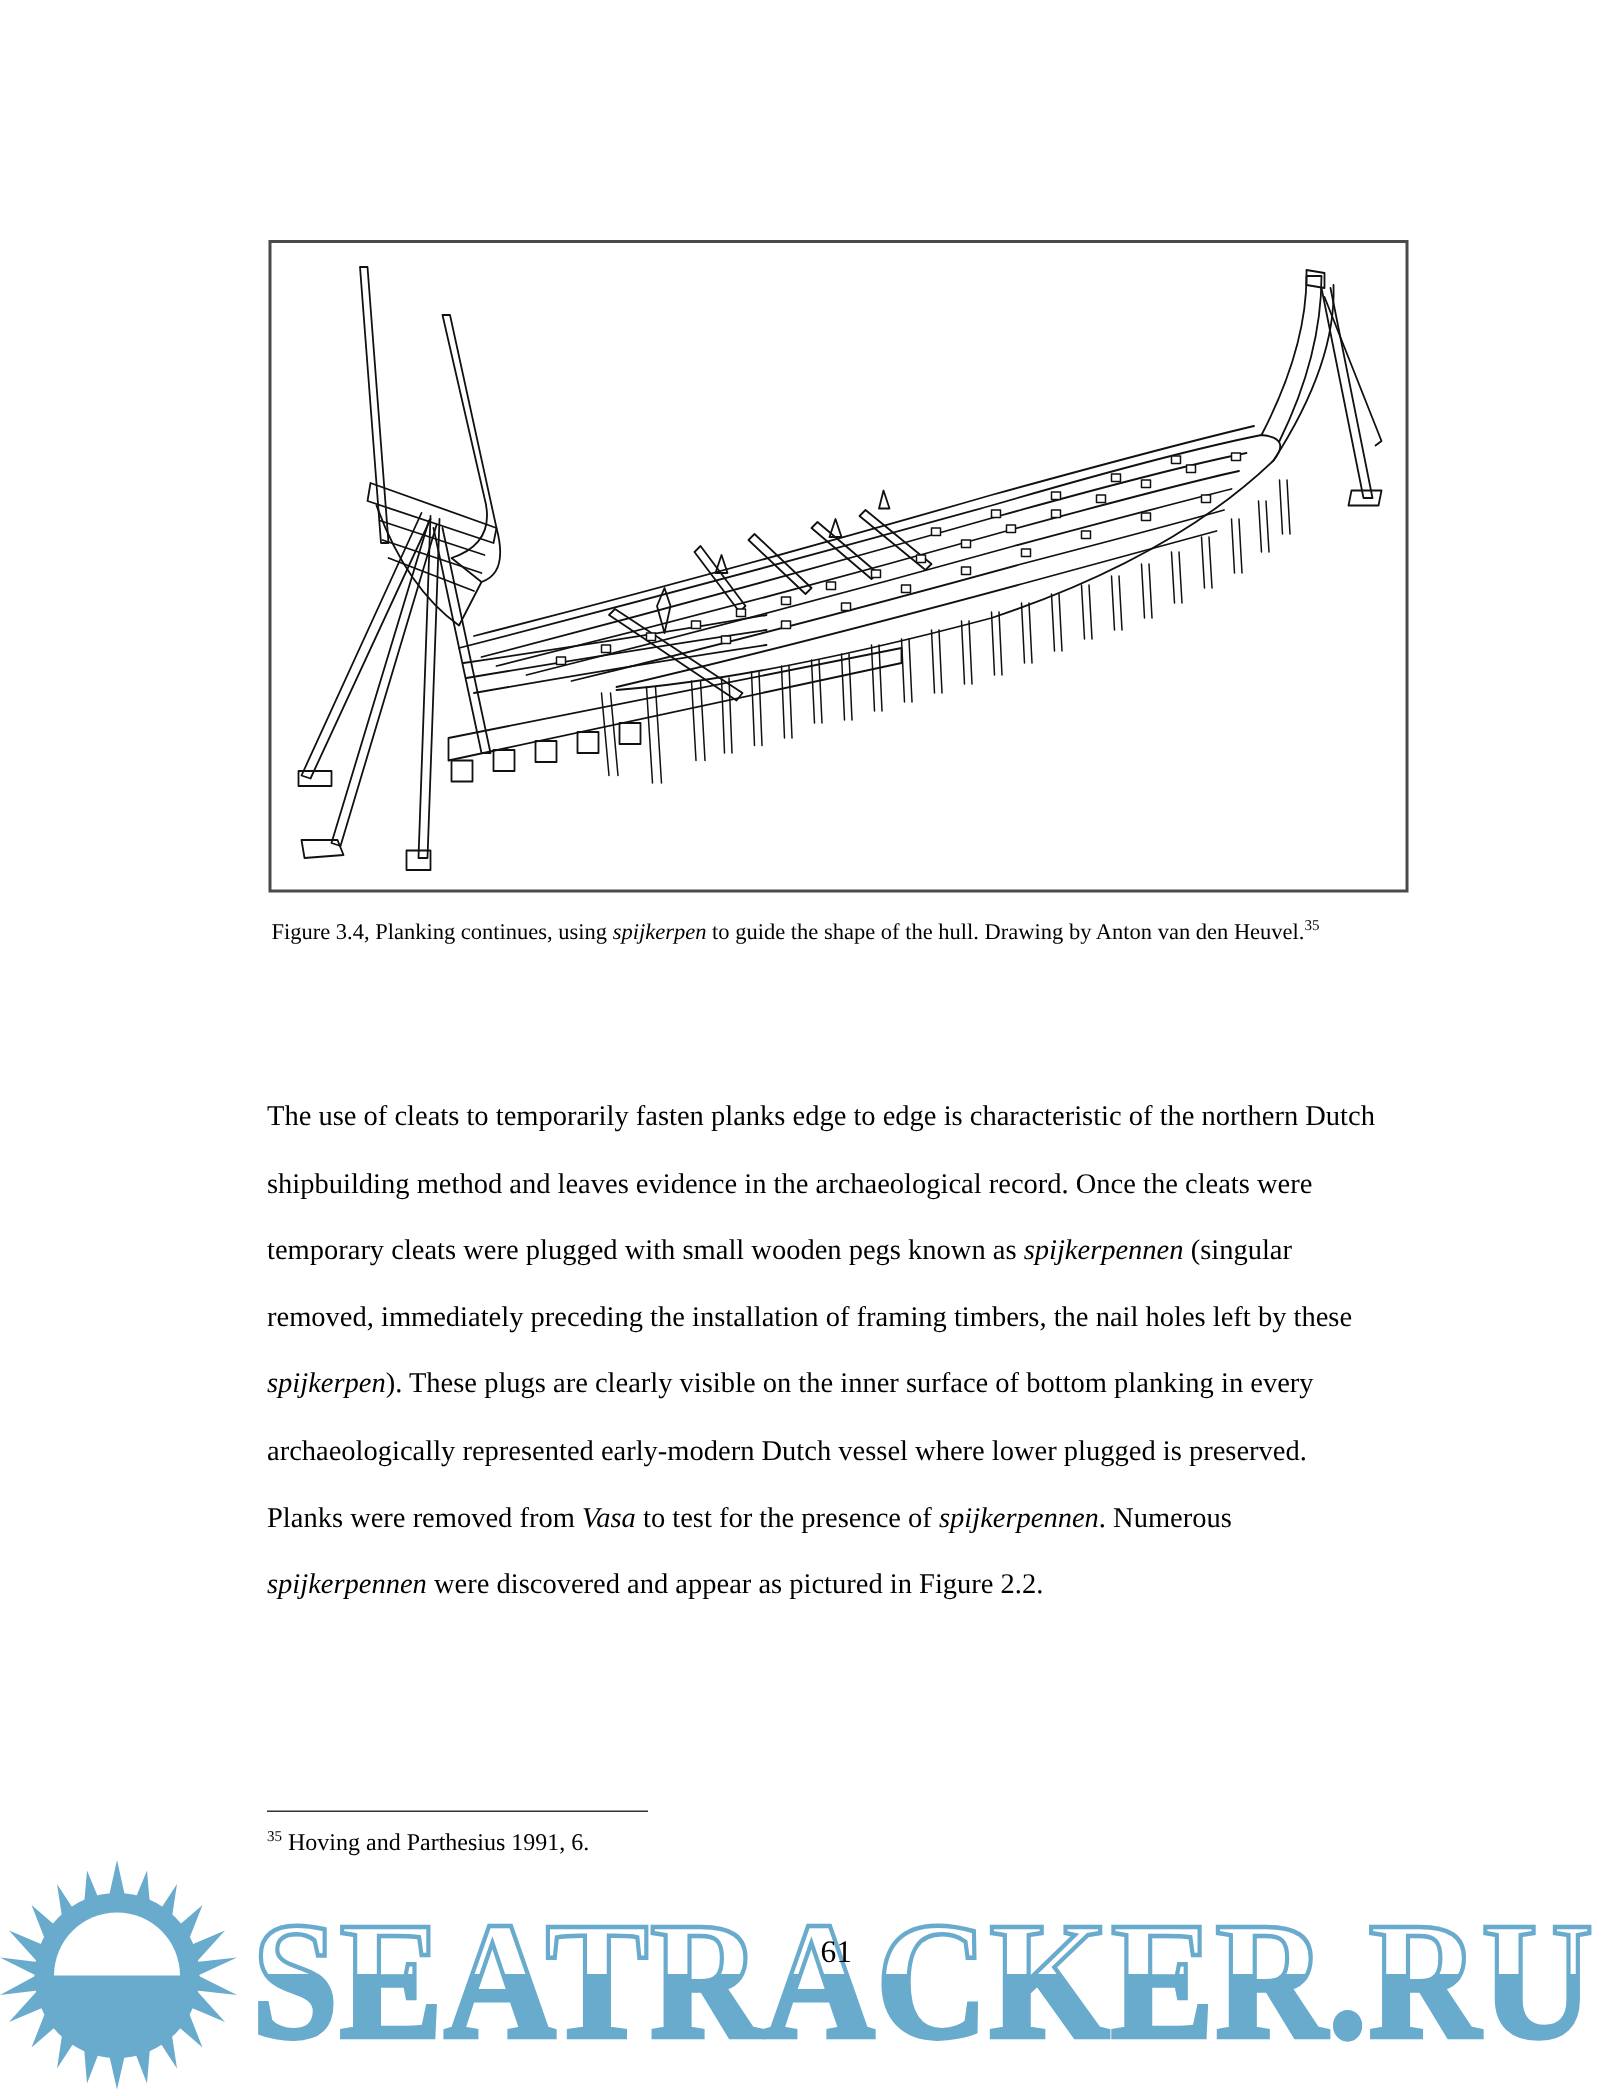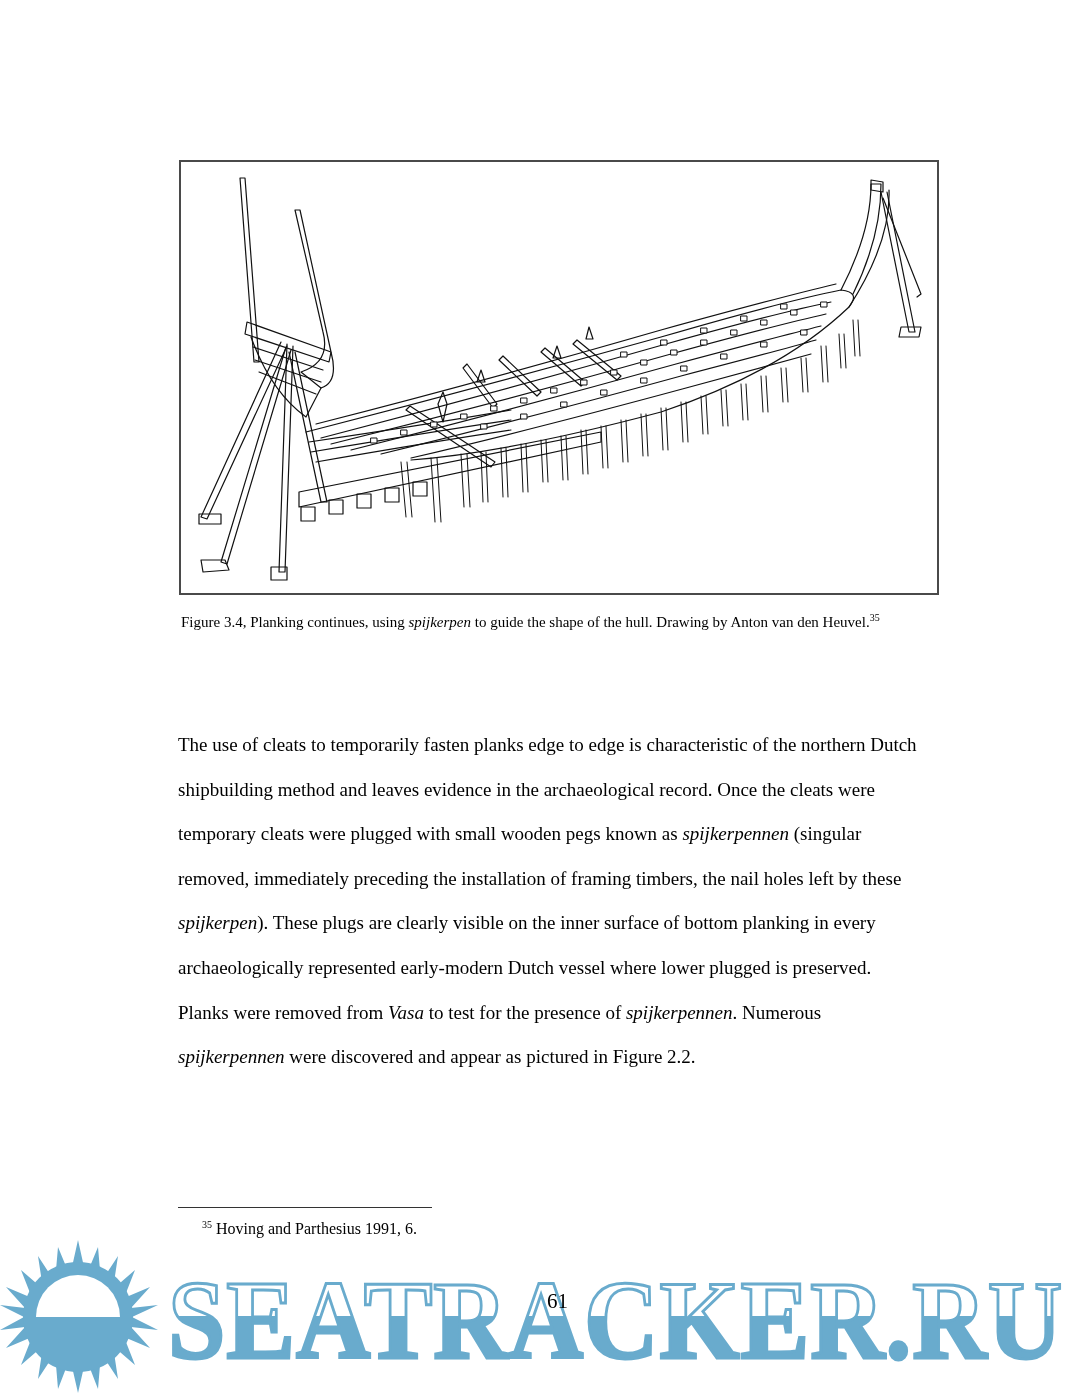--- a/index.html
+++ b/index.html
@@ -8,21 +8,21 @@
   .figure-box { position: absolute; left: 179px; top: 160px; width: 756px; height: 431px;
                 border: 2px solid #4a4a4a; background: #fff; box-sizing: content-box; }
   .figure-box svg { position: absolute; left: 0; top: 0; width: 756px; height: 431px; }
   .caption { position: absolute; left: 181px; top: 613px; width: 800px; font-size: 15px;
              line-height: 18px; white-space: nowrap; }
   .caption sup { font-size: 10px; vertical-align: 6px; line-height: 0; }
   .body-text { position: absolute; left: 178px; top: 704px; width: 770px; font-size: 19px; margin-top: 29px; }
   .body-text .line { height: 44.6px; line-height: 24px; white-space: nowrap; }
   .footnote-rule { position: absolute; left: 178px; top: 1207px; width: 254px; height: 0;
                    border-top: 1.5px solid #333; }
-  .footnote { position: absolute; left: 178px; top: 1220px; font-size: 16px; white-space: nowrap; margin-left: 24px; }
+  .footnote { position: absolute; left: 178px; top: 1220px; font-size: 16px; white-space: nowrap; }
   .footnote sup { font-size: 10px; vertical-align: 6px; line-height: 0; }
   .page-number { position: absolute; left: 547px; top: 1289px; font-size: 21px; z-index: 3; }
   .watermark { position: absolute; left: 0; top: 1236px; width: 1028px; height: 161px; z-index: 2; }
   .watermark svg { width: 1080px; height: 161px; }
   .wm-text { font-family: "Liberation Serif", "DejaVu Serif", serif; font-weight: bold;
              font-size: 112px; letter-spacing: 1px; }
 </style>
 </head>
 <body>
 

